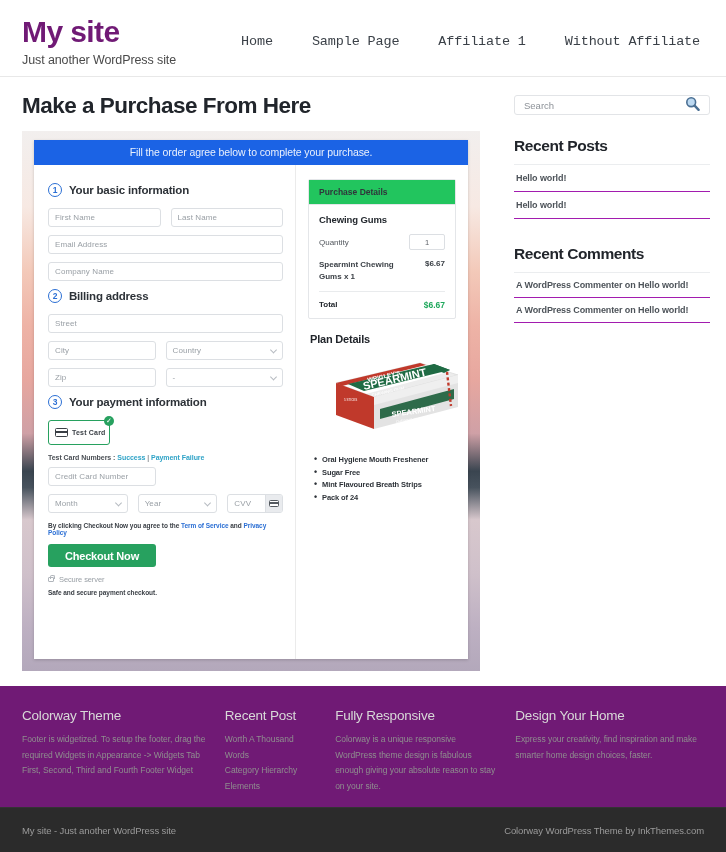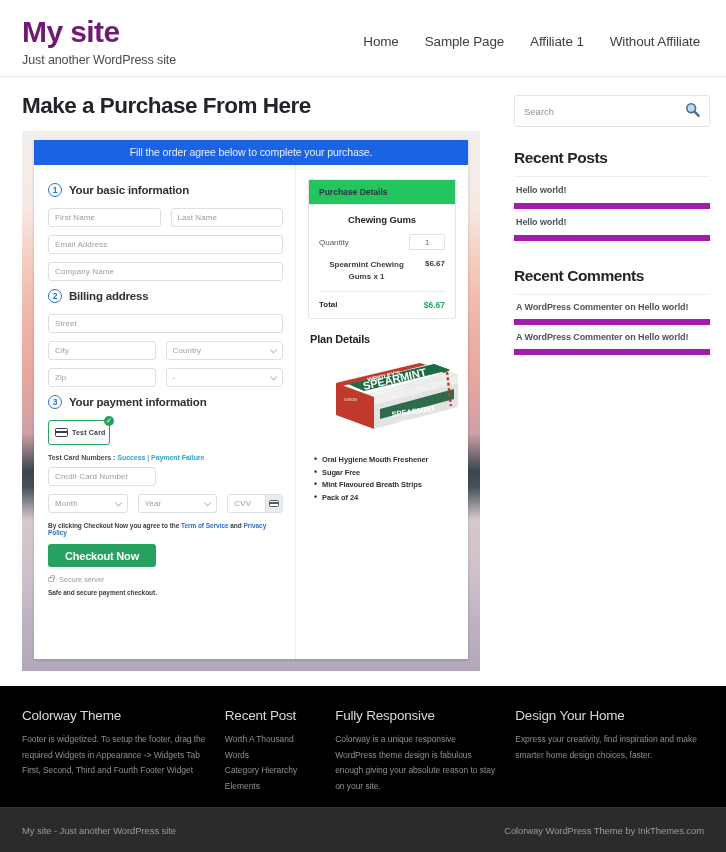--- a/index.html
+++ b/index.html
@@ -31,23 +31,24 @@
   .site-tagline {
     font-size: 12.5px;
     color: #4a4a4a;
     margin-top: 5px;
     letter-spacing: -0.1px;
   }
   .main-nav {
     margin-left: auto;
     display: flex;
     align-items: flex-end;
-    gap: 26px;
+    gap: 39px;
     padding-top: 24px;
     padding-right: 4px;
+    font-family: Liberation Mono, monospace;
   }
   .main-nav a {
     font-size: 13.5px;
     color: #3b4148;
     text-decoration: none;
     letter-spacing: -0.15px;
     white-space: nowrap;
   }
 
   
@@ -212,21 +213,21 @@
   .cvv-icon .card-glyph { width: 10px; height: 7px; border-color: #555a60; }
   .cvv-icon .card-glyph::after { background: #555a60; top: 1.2px; height: 1.8px; }
 
   
   .summary-box { border: 1px solid #e4e6e9; border-radius: 2px; background: #fff; }
   .summary-head {
     background: #22c55e; border-bottom: 1px solid #e4e6e9;
     font-size: 8.5px; font-weight: bold; color: #30353b;
     padding: 7px 10px;
   }
-  .summary-body { padding: 9px 10px 8px 10px; text-align: center; }
+  .summary-body { padding: 9px 10px 8px 10px; }
   .prod-name { font-size: 9.5px; font-weight: bold; color: #23282e; margin-bottom: 9px; letter-spacing: -0.1px; }
   .qty-row { display: flex; align-items: center; justify-content: space-between; margin-bottom: 9px; }
   .qty-label { font-size: 8px; color: #53585e; }
   .qty-box {
     width: 36px; height: 16px; border: 1px solid #dcdfe3; border-radius: 2px;
     font-size: 7.5px; color: #5d6269; display: flex; align-items: center; justify-content: center;
   }
   .line-row { display: flex; justify-content: space-between; gap: 6px; padding-bottom: 9px; border-bottom: 1px solid #e9ebed; }
   .line-name { font-size: 8px; color: #3c4147; line-height: 1.45; max-width: 95px; font-weight: bold; }
   .line-price { font-size: 8px; color: #3c4147; font-weight: bold; white-space: nowrap; }
@@ -243,42 +244,42 @@
     font-size: 7.5px; color: #2d3238; font-weight: bold;
     margin-bottom: 3.5px; position: relative; padding-left: 8px;
     letter-spacing: -0.1px;
   }
   .feature-list li::before {
     content: "•"; position: absolute; left: 0; top: -1px; font-size: 9px;
   }
 
   
   .search-box {
-    border: 1px solid #e2e4e7; border-radius: 3px; height: 32px;
+    border: 1px solid #e2e4e7; border-radius: 3px; height: 20px;
     display: flex; align-items: center; padding: 0 9px;
     margin-bottom: 22px; background: #fff;
   }
   .search-input-text { font-size: 9.5px; color: #8d9298; flex: 1; }
   .widget-title {
     font-size: 15.5px; color: #21252b; font-weight: bold;
     letter-spacing: -0.4px; padding-bottom: 9px; border-bottom: 1px solid #ebedef;
   }
   .widget { margin-bottom: 26px; }
   .widget-list { list-style: none; }
   .widget-list li {
-    border-bottom: 6px solid #a21caf;
+    border-bottom: 1px solid #a21caf;
     padding: 8px 0 8px 2px;
     font-size: 9px; color: #4d5359; font-weight: bold;
     letter-spacing: -0.1px;
   }
   .widget-list.comments li { padding: 7px 0 7px 2px; }
 
   
   .site-footer {
-    background: #000000;
+    background: #701a75;
     padding: 22px 22px 18px 22px;
     display: flex;
     gap: 0;
     height: 121px;
   }
   .footer-col { padding-right: 16px; }
   .fc1 { width: 214px; }
   .fc2 { width: 116px; }
   .fc3 { width: 190px; }
   .fc4 { width: 200px; padding-right: 0; }

